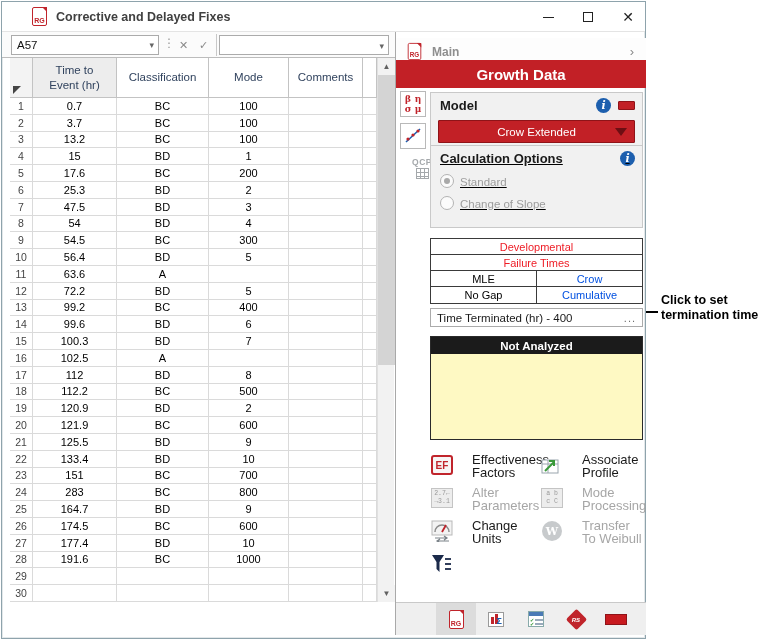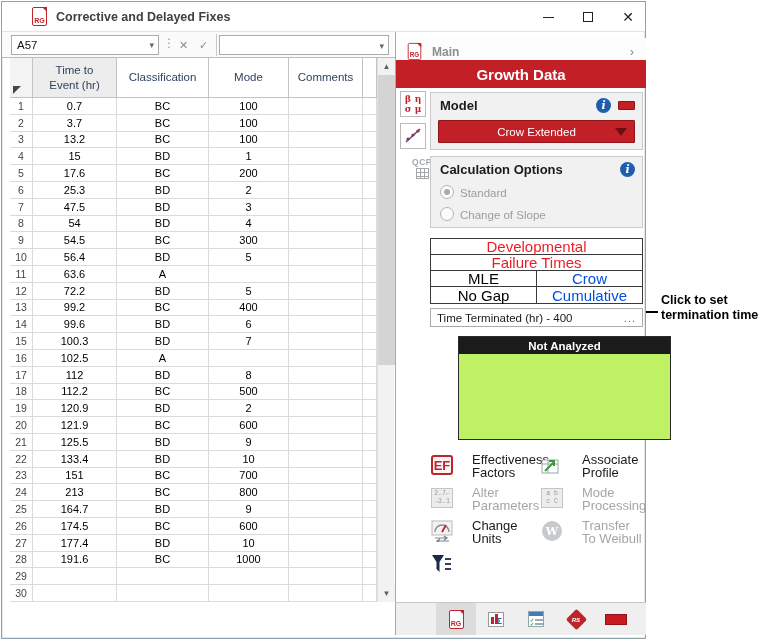--- a/index.html
+++ b/index.html
@@ -122,48 +122,48 @@
                    border-top:8px solid #6d0e13; }
   .radio-row { display:flex; align-items:flex-end; margin:8px 0 0 9px; }
   .radio { width:14px; height:14px; border-radius:50%; border:1px solid #b3b3b3; background:#fbfbfb;
            position:relative; margin-right:6px; }
   .radio.sel::after { content:""; position:absolute; left:3px; top:3px; width:6px; height:6px;
                       border-radius:50%; background:#a9a9a9; }
   .radio-label { font-size:11.5px; color:#9d9d9d; }
 
   .an-table { position:absolute; left:428px; top:236px; width:213px; border:1px solid #3a3a3a;
               background:#fff; }
-  .an-row { display:flex; height:16px; border-bottom:1px solid #3a3a3a; font-size:15px;
+  .an-row { display:flex; height:16px; border-bottom:1px solid #3a3a3a; font-size:11px;
             align-items:stretch; }
   .an-row:last-child { border-bottom:none; }
   .an-cell { flex:1; display:flex; align-items:center; justify-content:center; }
   .an-cell.left { border-right:1px solid #3a3a3a; }
   .t-red { color:#ee1c25; }
   .t-blue { color:#0050e0; }
 
   .term-field { position:absolute; left:428px; top:306px; width:213px; height:19px; background:#fff;
                 border:1px solid #ababab; display:flex; align-items:center; font-size:11.5px;
                 color:#1a1a1a; padding:0 6px; }
   .term-field .dots { margin-left:auto; color:#6e6e6e; letter-spacing:1px; font-size:11px; }
 
   .status-box { position:absolute; left:428px; top:334px; width:213px; height:104px;
-                border:1px solid #2a2a2a; background:#bef264;margin-left:28px; }
+                border:1px solid #2a2a2a; background:#fef9c3; }
   .status-head { height:17px; background:#1b1b1b; color:#fff; font-size:11.5px; font-weight:bold;
                  display:flex; align-items:center; justify-content:center; }
 
   .actions { position:absolute; left:428px; top:451px; width:213px; display:grid;
              grid-template-columns:110px 103px; grid-auto-rows:auto; row-gap:7px; }
   .action { display:flex; align-items:flex-start; }
   .action .ic-wrap { width:24px; height:24px; display:flex; align-items:center; justify-content:center;
                      flex:none; }
   .action .lbl { font-size:13px; line-height:13px; margin-left:18px; padding-top:0; }
   .action.on .lbl { color:#1a1a1a; }
   .action.off .lbl { color:#a6a6a6; }
   .ef-ic { width:22px; height:20px; border:2px solid #c0242b; border-radius:3px; background:#f7f5f5;
-           color:#c0242b; font-size:13px; font-weight:bold; display:flex; align-items:center;
+           color:#c0242b; font-size:10px; font-weight:bold; display:flex; align-items:center;
            justify-content:center; }
   .tiny-box { width:22px; height:20px; border:1px solid #c4c4c4; background:#ededed; color:#9a9a9a;
               font-size:6.5px; line-height:8px; display:flex; flex-direction:column; align-items:center;
               justify-content:center; font-family:"Liberation Mono", monospace; }
   .w-circle { width:20px; height:20px; border-radius:50%; background:#c7cacc; color:#fff;
               font-size:11px; font-weight:bold; font-family:"DejaVu Serif", serif; display:flex;
               align-items:center; justify-content:center; }
 
   .panel-tabs { position:absolute; left:394px; top:600px; width:250px; height:33px; background:#efefef;
                 border-top:1px solid #c9c9c9; display:flex; align-items:stretch; padding-left:40px; }
@@ -428,21 +428,21 @@
           <div class="g-row">
             <div class="gc c-num rn">23</div>
             <div class="gc c-time">151</div>
             <div class="gc c-class">BC</div>
             <div class="gc c-mode">700</div>
             <div class="gc c-comm"></div>
             <div class="gc c-fill"></div>
           </div>
           <div class="g-row">
             <div class="gc c-num rn">24</div>
-            <div class="gc c-time">213</div>
+            <div class="gc c-time">283</div>
             <div class="gc c-class">BC</div>
             <div class="gc c-mode">800</div>
             <div class="gc c-comm"></div>
             <div class="gc c-fill"></div>
           </div>
           <div class="g-row">
             <div class="gc c-num rn">25</div>
             <div class="gc c-time">164.7</div>
             <div class="gc c-class">BD</div>
             <div class="gc c-mode">9</div>
@@ -542,21 +542,21 @@
         <span class="pbox-title">Model</span>
         <span class="info-ic">i</span>
         <span class="red-chip"></span>
       </div>
       <div class="model-btn">
         <span>Crow Extended</span>
         <span class="dd"></span>
       </div>
     </div>
 
-    <div class="pbox" style="top:154px; height:72px;">
+    <div class="pbox" style="top:143px; height:83px;text-decoration:underline;">
       <div class="pbox-head">
         <span class="pbox-title">Calculation Options</span>
         <span class="info-ic">i</span>
       </div>
       <div class="radio-row">
         <span class="radio sel"></span>
         <span class="radio-label">Standard</span>
       </div>
       <div class="radio-row">
         <span class="radio"></span>

